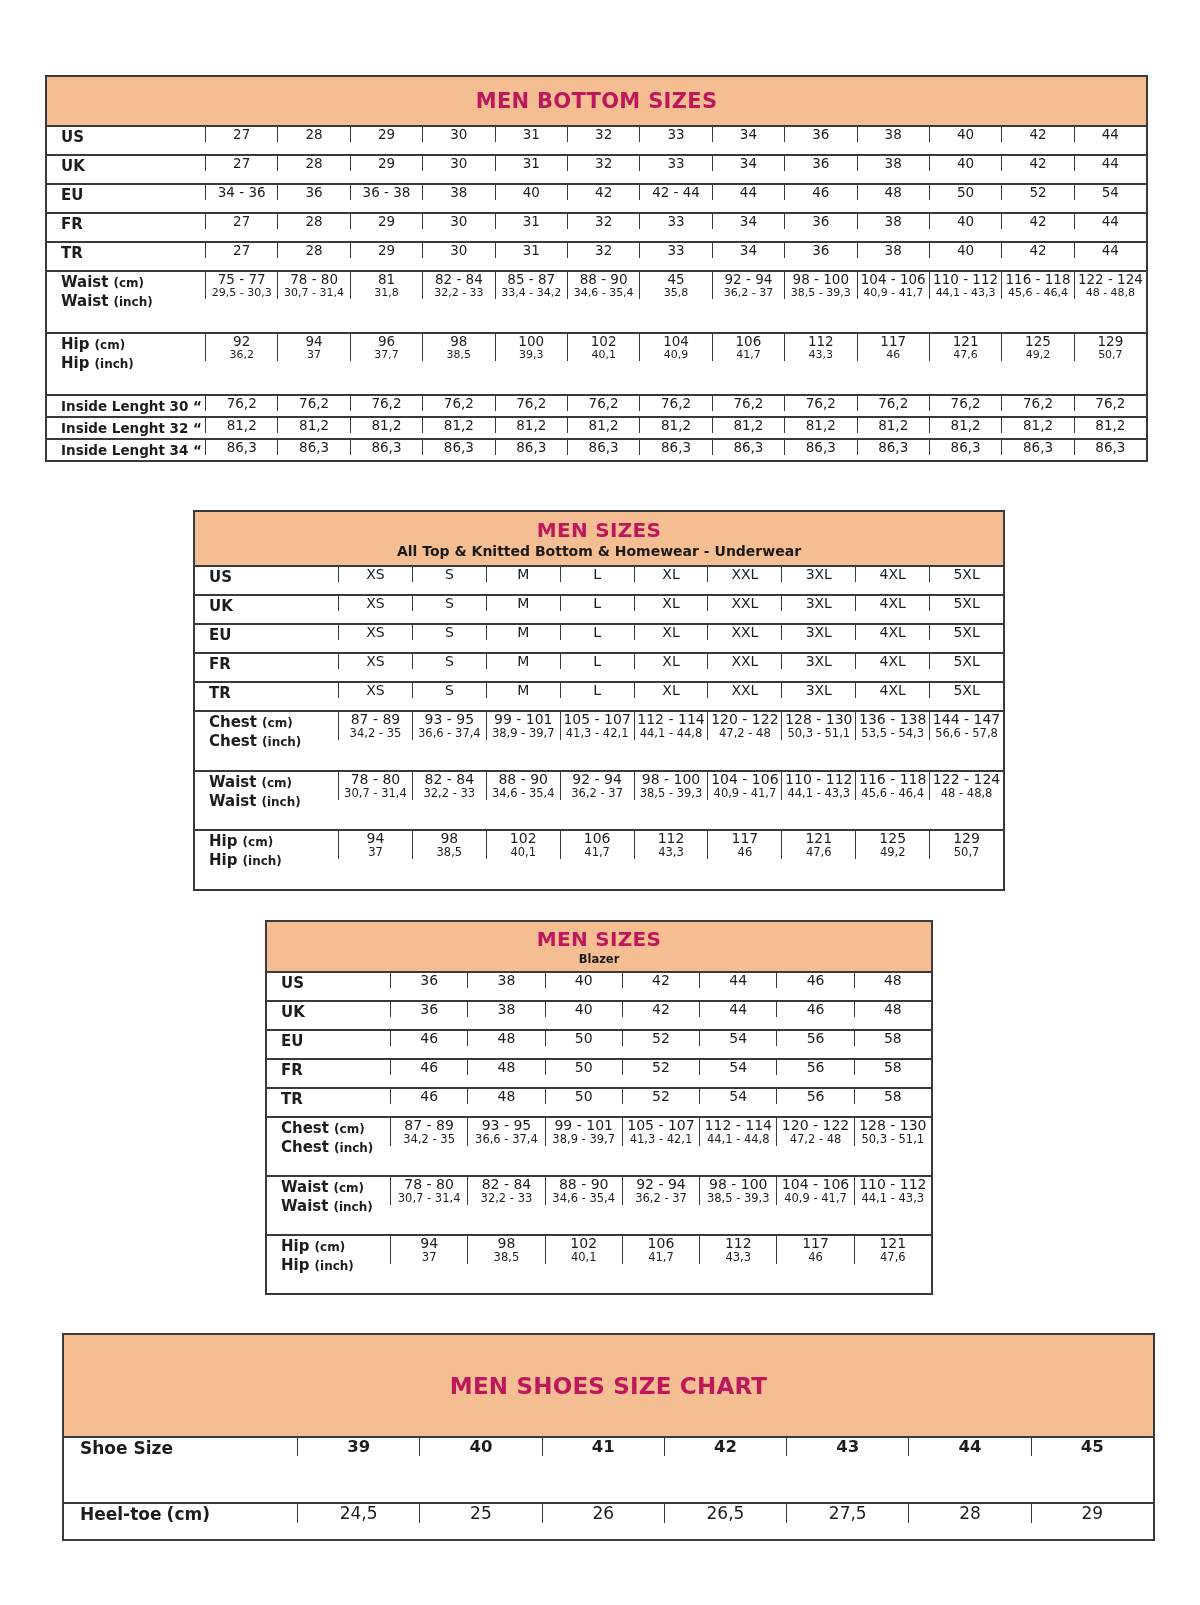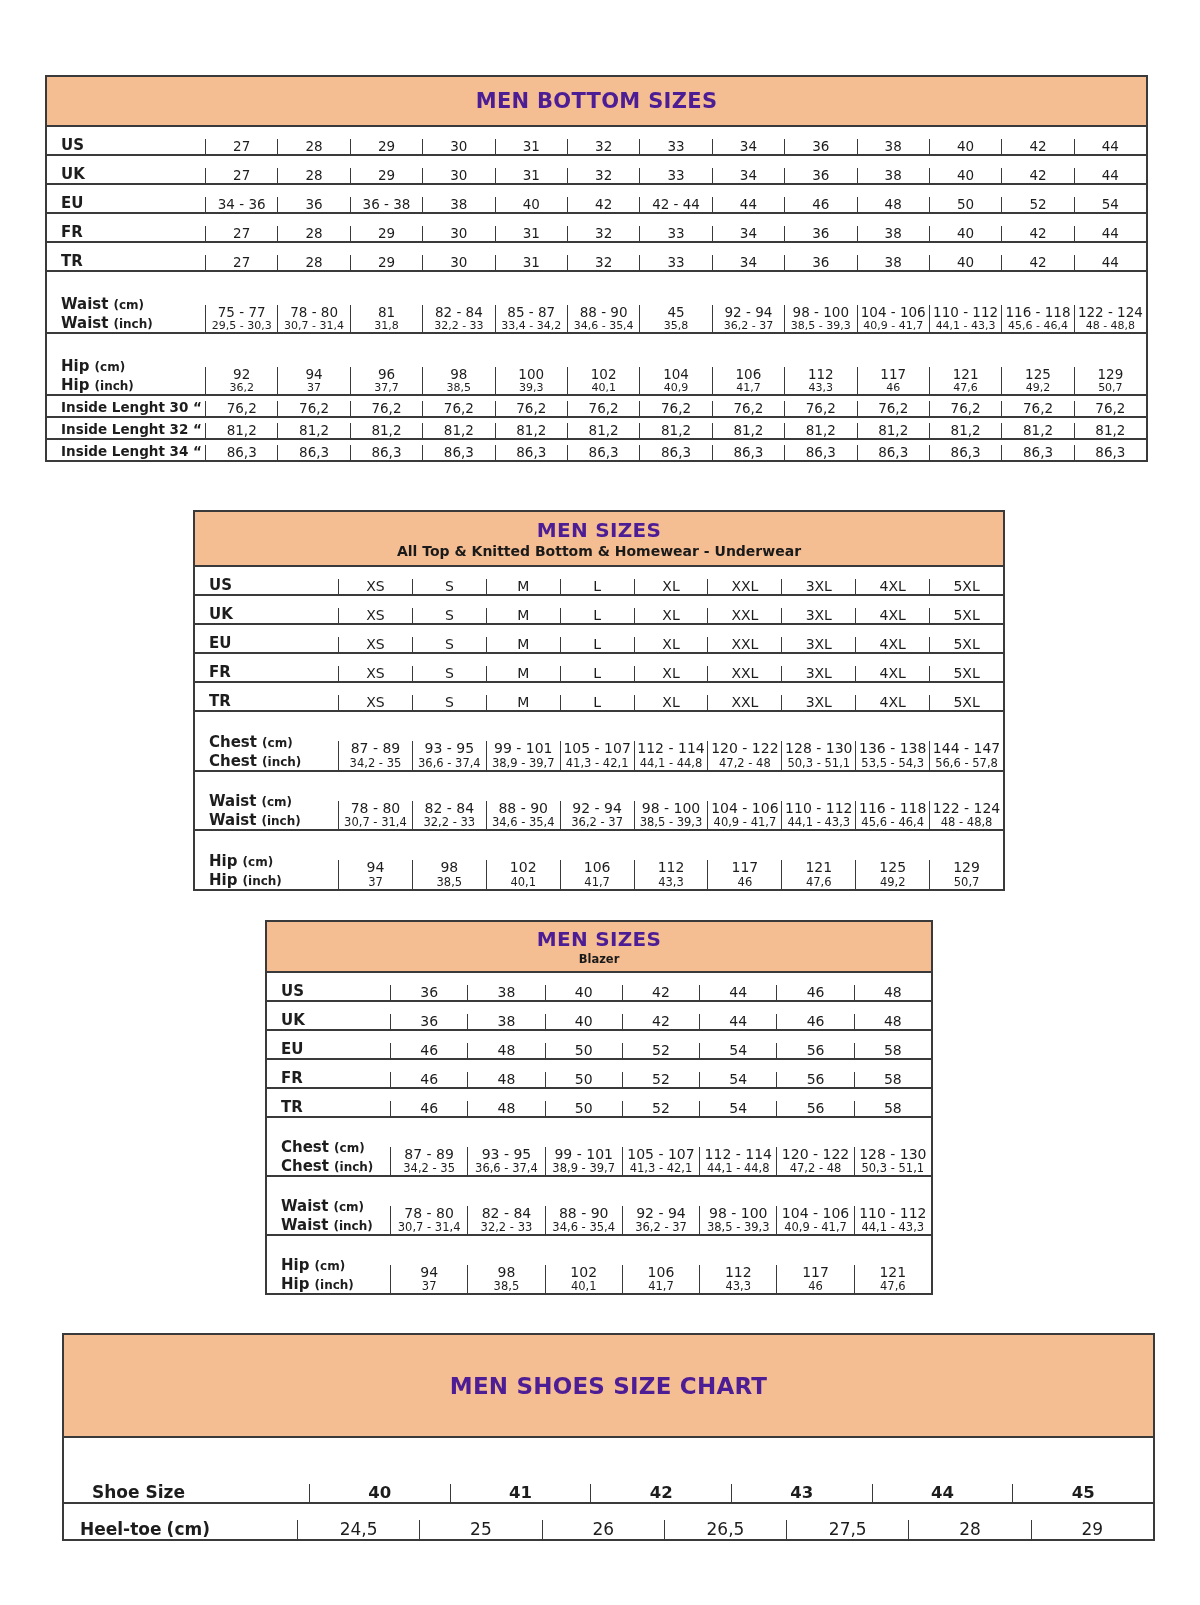--- a/index.html
+++ b/index.html
@@ -19,27 +19,27 @@
   }
   .tbl-title{
     box-sizing:border-box;
     background:#F5BD92;
     display:flex;
     flex-direction:column;
     justify-content:center;
     align-items:center;
     text-align:center;
   }
-  .title-text{font-weight:bold;color:#4c1d95;letter-spacing:.3px;}
+  .title-text{font-weight:bold;color:#be185d;letter-spacing:.3px;}
   .subtitle-text{font-weight:bold;color:#1a1a1a;margin-top:1px;}
   .row{
     display:flex;
     box-sizing:border-box;
     border-top:2px solid #3a3a3a;
-    align-items:flex-end;
+    align-items:flex-start;
   }
   .cell{
     flex:1 1 0;
     box-sizing:border-box;
     border-left:1.5px solid #3a3a3a;
     display:flex;
     flex-direction:column;
     justify-content:center;
     align-items:center;
     text-align:center;
@@ -89,21 +89,21 @@
   .t3 .row-simple{height:29px;}
   .t3 .row-pair{height:59px;}
 
   
   .t4{left:62px;top:1333px;width:1093px;}
   .t4 .tbl-title{height:101px;}
   .t4 .title-text{font-size:23px;letter-spacing:.2px;}
   .t4 .label-cell{flex-basis:233px;padding-left:16px;}
   .t4 .lbl-main{font-size:17px;}
   .t4 .lbl-paren{font-size:17px;}
-  .t4 .row-shoe{height:66px;padding-left:12px;}
+  .t4 .row-shoe{height:66px;}
   .t4 .row-shoe .v{font-weight:bold;font-size:16.5px;}
   .t4 .row-heel{height:37px;}
   .t4 .row-heel .v{font-size:17px;}
 </style>
 </head>
 <body>
 
 <div id="tables">
     <div class="tbl t1">
       <div class="tbl-title">
@@ -1110,20 +1110,23 @@
     </div>
     <div class="tbl t4">
       <div class="tbl-title">
         <div class="title-text">MEN SHOES SIZE CHART</div>
       </div>
       <div class="row row-shoe">
         <div class="cell label-cell">
           <div class="lbl-line"><span class="lbl-main">Shoe Size</span></div>
         </div>
         <div class="cell">
+          <div class="v">39</div>
+        </div>
+        <div class="cell">
           <div class="v">40</div>
         </div>
         <div class="cell">
           <div class="v">41</div>
         </div>
         <div class="cell">
           <div class="v">42</div>
         </div>
         <div class="cell">
           <div class="v">43</div>

